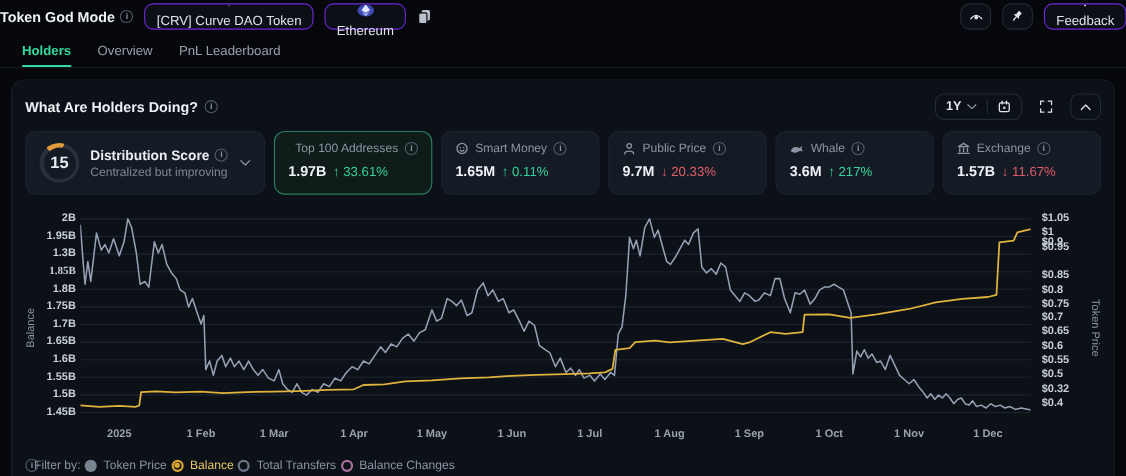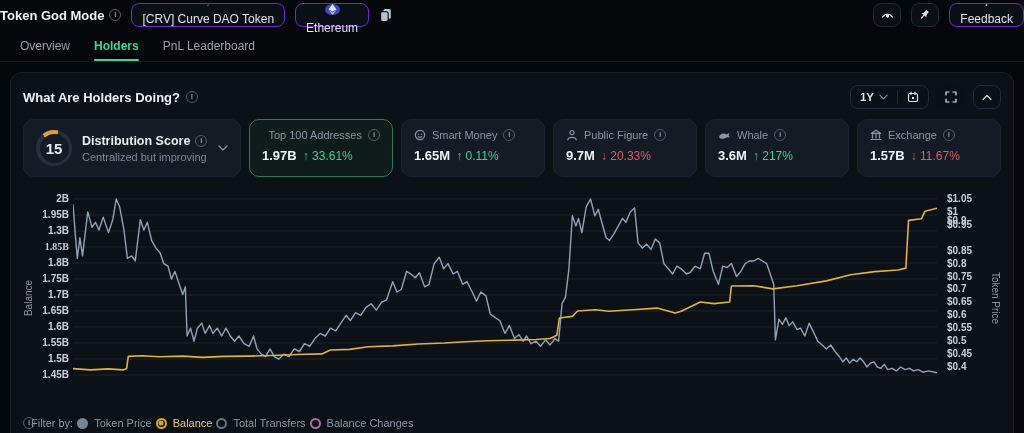--- a/index.html
+++ b/index.html
@@ -112,25 +112,25 @@
     <svg width="13" height="12" viewBox="0 0 13 12">
       <path d="M6.5 0.8 a5.2 5 0 1 1 -2.9 9.2 l-2.6 0.9 0.9 -2.4 a5.2 5 0 0 1 4.6 -7.7 z" fill="#dfe4ea"></path>
       <circle cx="4.8" cy="5.8" r="0.8" fill="#0b0f16"></circle>
         <circle cx="7.8" cy="5.8" r="0.8" fill="#0b0f16"></circle>
     </svg>
     <span>Feedback</span>
   </div>
 </div>
 
 <div class="tabbar">
+  <div class="tab active">
+      <span>Holders</span>
+    </div>
   <div class="tab">
       <span>Overview</span>
-    </div>
-  <div class="tab active">
-      <span>Holders</span>
     </div>
   <div class="tab">
       <span>PnL Leaderboard</span>
     </div>
 </div>
 
 <div class="panel">
   <div class="phead">
     <div class="ptitle">
       <span>What Are Holders Doing?</span>
@@ -218,21 +218,21 @@
           <span class="chg up">↑ 0.11%</span>
         </div>
     </div>
 
     <div class="card">
       <div class="clabel">
         <svg width="12" height="12" viewBox="0 0 12 12">
           <circle cx="6" cy="3.6" r="2.1" class="ic"></circle>
             <path class="ic" d="M1.8 10.8 C2.4 7.6 9.6 7.6 10.2 10.8"></path>
         </svg>
-        <span>Public Figure</span>
+        <span>Public Price</span>
         <span class="info"></span>
       </div>
       <div class="cval">
           <span>9.7M</span>
           <span class="chg down">↓ 20.33%</span>
         </div>
     </div>
 
     <div class="card">
       <div class="clabel">
@@ -290,41 +290,55 @@
         <div class="ytick r" style="top: 27.8462px;">$0.95</div>
         <div class="ytick r" style="top: 24px;">$0.9</div>
         <div class="ytick r" style="top: 53.6923px;">$0.85</div>
         <div class="ytick r" style="top: 66.6154px;">$0.8</div>
         <div class="ytick r" style="top: 79.5385px;">$0.75</div>
         <div class="ytick r" style="top: 92.4615px;">$0.7</div>
         <div class="ytick r" style="top: 105.385px;">$0.65</div>
         <div class="ytick r" style="top: 118.308px;">$0.6</div>
         <div class="ytick r" style="top: 131.231px;">$0.55</div>
         <div class="ytick r" style="top: 144.154px;">$0.5</div>
-        <div class="ytick r" style="top: 157.077px;">$0.45</div>
+        <div class="ytick r" style="top: 157.077px;">$0.32</div>
         <div class="ytick r" style="top: 170px;">$0.4</div>
       </div>
     <div class="plot">
       <svg id="chart-svg" preserveAspectRatio="none" viewBox="0 0 880 192">
           <line x1="0" x2="880" y1="8" y2="8" stroke="#1c2531" stroke-width="1" vector-effect="non-scaling-stroke"></line>
           <line x1="0" x2="880" y1="24.000000000000014" y2="24.000000000000014" stroke="#1c2531" stroke-width="1" vector-effect="non-scaling-stroke"></line>
           <line x1="0" x2="880" y1="40.00000000000003" y2="40.00000000000003" stroke="#1c2531" stroke-width="1" vector-effect="non-scaling-stroke"></line>
           <line x1="0" x2="880" y1="55.99999999999997" y2="55.99999999999997" stroke="#1c2531" stroke-width="1" vector-effect="non-scaling-stroke"></line>
           <line x1="0" x2="880" y1="71.99999999999999" y2="71.99999999999999" stroke="#1c2531" stroke-width="1" vector-effect="non-scaling-stroke"></line>
           <line x1="0" x2="880" y1="88" y2="88" stroke="#1c2531" stroke-width="1" vector-effect="non-scaling-stroke"></line>
           <line x1="0" x2="880" y1="104.00000000000001" y2="104.00000000000001" stroke="#1c2531" stroke-width="1" vector-effect="non-scaling-stroke"></line>
           <line x1="0" x2="880" y1="120.00000000000003" y2="120.00000000000003" stroke="#1c2531" stroke-width="1" vector-effect="non-scaling-stroke"></line>
           <line x1="0" x2="880" y1="135.99999999999997" y2="135.99999999999997" stroke="#1c2531" stroke-width="1" vector-effect="non-scaling-stroke"></line>
           <line x1="0" x2="880" y1="152" y2="152" stroke="#1c2531" stroke-width="1" vector-effect="non-scaling-stroke"></line>
           <line x1="0" x2="880" y1="168" y2="168" stroke="#1c2531" stroke-width="1" vector-effect="non-scaling-stroke"></line>
           <line x1="0" x2="880" y1="184" y2="184" stroke="#1c2531" stroke-width="1" vector-effect="non-scaling-stroke"></line>
           <polyline points="0.0,13.2 2.6,46.8 4.4,67.4 7.0,46.8 9.7,64.9 15.0,20.9 19.4,36.4 22.9,31.3 26.4,39.0 30.8,26.1 36.1,41.6 40.5,28.7 44.0,8.0 47.5,15.8 51.9,39.0 55.4,67.4 59.8,64.9 63.4,70.0 68.6,28.7 72.2,39.0 75.7,31.3 80.1,49.4 84.5,57.1 88.9,62.3 92.4,72.6 96.8,75.2 100.3,88.1 103.8,80.4 108.2,93.3 111.8,103.6 114.4,95.9 116.2,145.0 119.7,137.2 123.2,150.2 126.7,137.2 131.1,132.1 134.6,142.4 139.0,134.6 142.6,142.4 147.0,137.2 151.4,145.0 155.8,137.2 160.2,145.0 164.6,150.2 169.0,145.0 174.2,152.7 179.5,155.3 183.9,145.0 187.4,157.9 191.8,163.1 196.2,165.7 200.6,157.9 205.0,165.7 209.4,168.2 214.7,163.1 220.0,165.7 225.3,157.9 230.6,160.5 235.8,152.7 241.1,155.3 246.4,147.6 251.7,142.4 257.0,145.0 262.2,137.2 267.5,139.8 272.8,132.1 278.1,124.3 282.5,129.5 287.8,121.7 293.0,124.3 298.3,116.6 303.6,112.7 308.9,119.1 314.2,111.4 319.4,108.8 325.6,90.7 330.0,101.0 334.4,98.5 339.7,80.4 344.1,83.0 348.5,86.8 352.9,81.7 358.2,95.9 362.6,93.3 367.8,72.6 373.1,66.2 377.5,77.8 381.9,72.6 387.2,83.0 391.6,80.4 396.9,93.3 401.3,90.7 406.6,101.0 411.0,110.1 415.4,101.0 420.6,104.9 425.0,123.0 430.3,126.9 434.7,129.5 440.0,142.4 444.4,134.6 449.7,147.6 454.1,143.7 458.5,150.2 462.0,145.0 466.4,152.7 471.7,150.2 476.1,155.3 481.4,148.9 485.8,154.0 491.0,147.6 494.6,150.2 498.1,112.7 501.6,106.2 505.1,77.8 508.6,24.8 512.2,35.1 514.8,27.4 518.3,41.6 522.7,15.8 527.1,8.0 531.5,24.8 535.0,18.3 538.6,31.3 543.0,46.8 546.5,49.4 550.9,42.9 555.3,35.1 559.7,27.4 563.2,31.3 567.6,20.9 572.0,17.0 575.5,51.9 579.9,57.1 584.3,53.2 588.7,58.4 593.1,48.1 597.5,51.9 601.9,72.6 606.3,77.8 610.7,83.0 615.1,75.2 619.5,77.8 624.8,83.0 628.3,81.7 633.6,75.2 638.9,77.8 643.3,62.3 647.7,62.3 652.1,80.4 657.4,93.3 661.8,75.2 666.2,76.5 670.6,72.6 675.8,85.5 680.2,80.4 684.6,72.6 689.0,70.0 693.4,70.0 697.8,67.4 702.2,70.0 706.6,72.6 711.0,85.5 713.7,93.3 715.4,148.9 719.0,128.2 722.5,133.4 726.0,126.9 729.5,134.6 733.0,130.8 737.4,138.5 741.0,137.2 745.4,145.0 749.8,132.1 754.2,141.1 758.6,150.2 763.0,154.0 767.4,157.9 771.8,154.0 776.2,160.5 780.6,165.7 784.1,170.8 787.6,167.0 791.1,172.1 794.6,168.2 798.2,170.8 801.7,167.0 805.2,170.8 808.7,176.0 812.2,172.1 815.8,170.8 819.3,176.0 822.8,177.3 826.3,173.4 829.8,178.6 834.2,177.3 838.6,179.9 843.0,176.0 847.4,178.6 851.8,177.3 856.2,179.9 860.6,178.6 865.9,181.2 871.2,179.9 880.0,181.7" fill="none" stroke="#94a2b3" stroke-width="1.4" stroke-linejoin="round" vector-effect="non-scaling-stroke"></polyline>
           <polyline points="0.0,177.6 17.6,178.9 36.1,177.9 51.0,178.9 54.6,177.6 56.3,165.4 70.4,164.8 88.0,165.8 111.8,165.1 132.0,166.4 154.0,165.4 179.5,165.1 202.4,164.5 228.8,163.5 253.4,162.9 262.2,159.0 281.6,158.4 301.0,155.8 325.6,154.9 352.0,153.0 378.4,152.0 399.5,150.7 422.4,149.8 448.8,149.1 471.7,148.5 485.8,147.5 492.8,144.3 495.4,127.0 508.6,125.4 513.9,120.0 532.4,118.7 545.6,120.3 570.2,118.7 594.9,117.1 613.4,121.9 619.5,120.3 638.9,111.0 653.0,112.6 668.8,111.0 670.6,95.0 693.4,94.7 712.8,97.9 737.4,94.7 767.4,89.9 792.0,83.8 816.6,80.6 840.4,79.0 848.3,77.1 851.0,29.4 864.2,27.8 867.7,20.2 880.0,17.3" fill="none" stroke="#e0b33c" stroke-width="1.6" stroke-linejoin="round" vector-effect="non-scaling-stroke"></polyline>
         </svg>
     </div>
+    <div class="xaxis" id="x-axis">
+        <div class="xtick" style="left: 4.1%;">2025</div>
+        <div class="xtick" style="left: 12.7%;">1 Feb</div>
+        <div class="xtick" style="left: 20.4%;">1 Mar</div>
+        <div class="xtick" style="left: 28.8%;">1 Apr</div>
+        <div class="xtick" style="left: 37%;">1 May</div>
+        <div class="xtick" style="left: 45.4%;">1 Jun</div>
+        <div class="xtick" style="left: 53.6%;">1 Jul</div>
+        <div class="xtick" style="left: 62%;">1 Aug</div>
+        <div class="xtick" style="left: 70.4%;">1 Sep</div>
+        <div class="xtick" style="left: 78.8%;">1 Oct</div>
+        <div class="xtick" style="left: 87.2%;">1 Nov</div>
+        <div class="xtick" style="left: 95.5%;">1 Dec</div>
+      </div>
   </div>
 
   <div class="filters">
     <span class="info"></span>
     <span style="margin-left:-8px;">Filter by:</span>
     <span class="fopt">
       <span class="radio" style="background: rgb(121, 130, 143);"></span>
       <span class="flabel">Token Price</span>
     </span>
     <span class="fopt">

